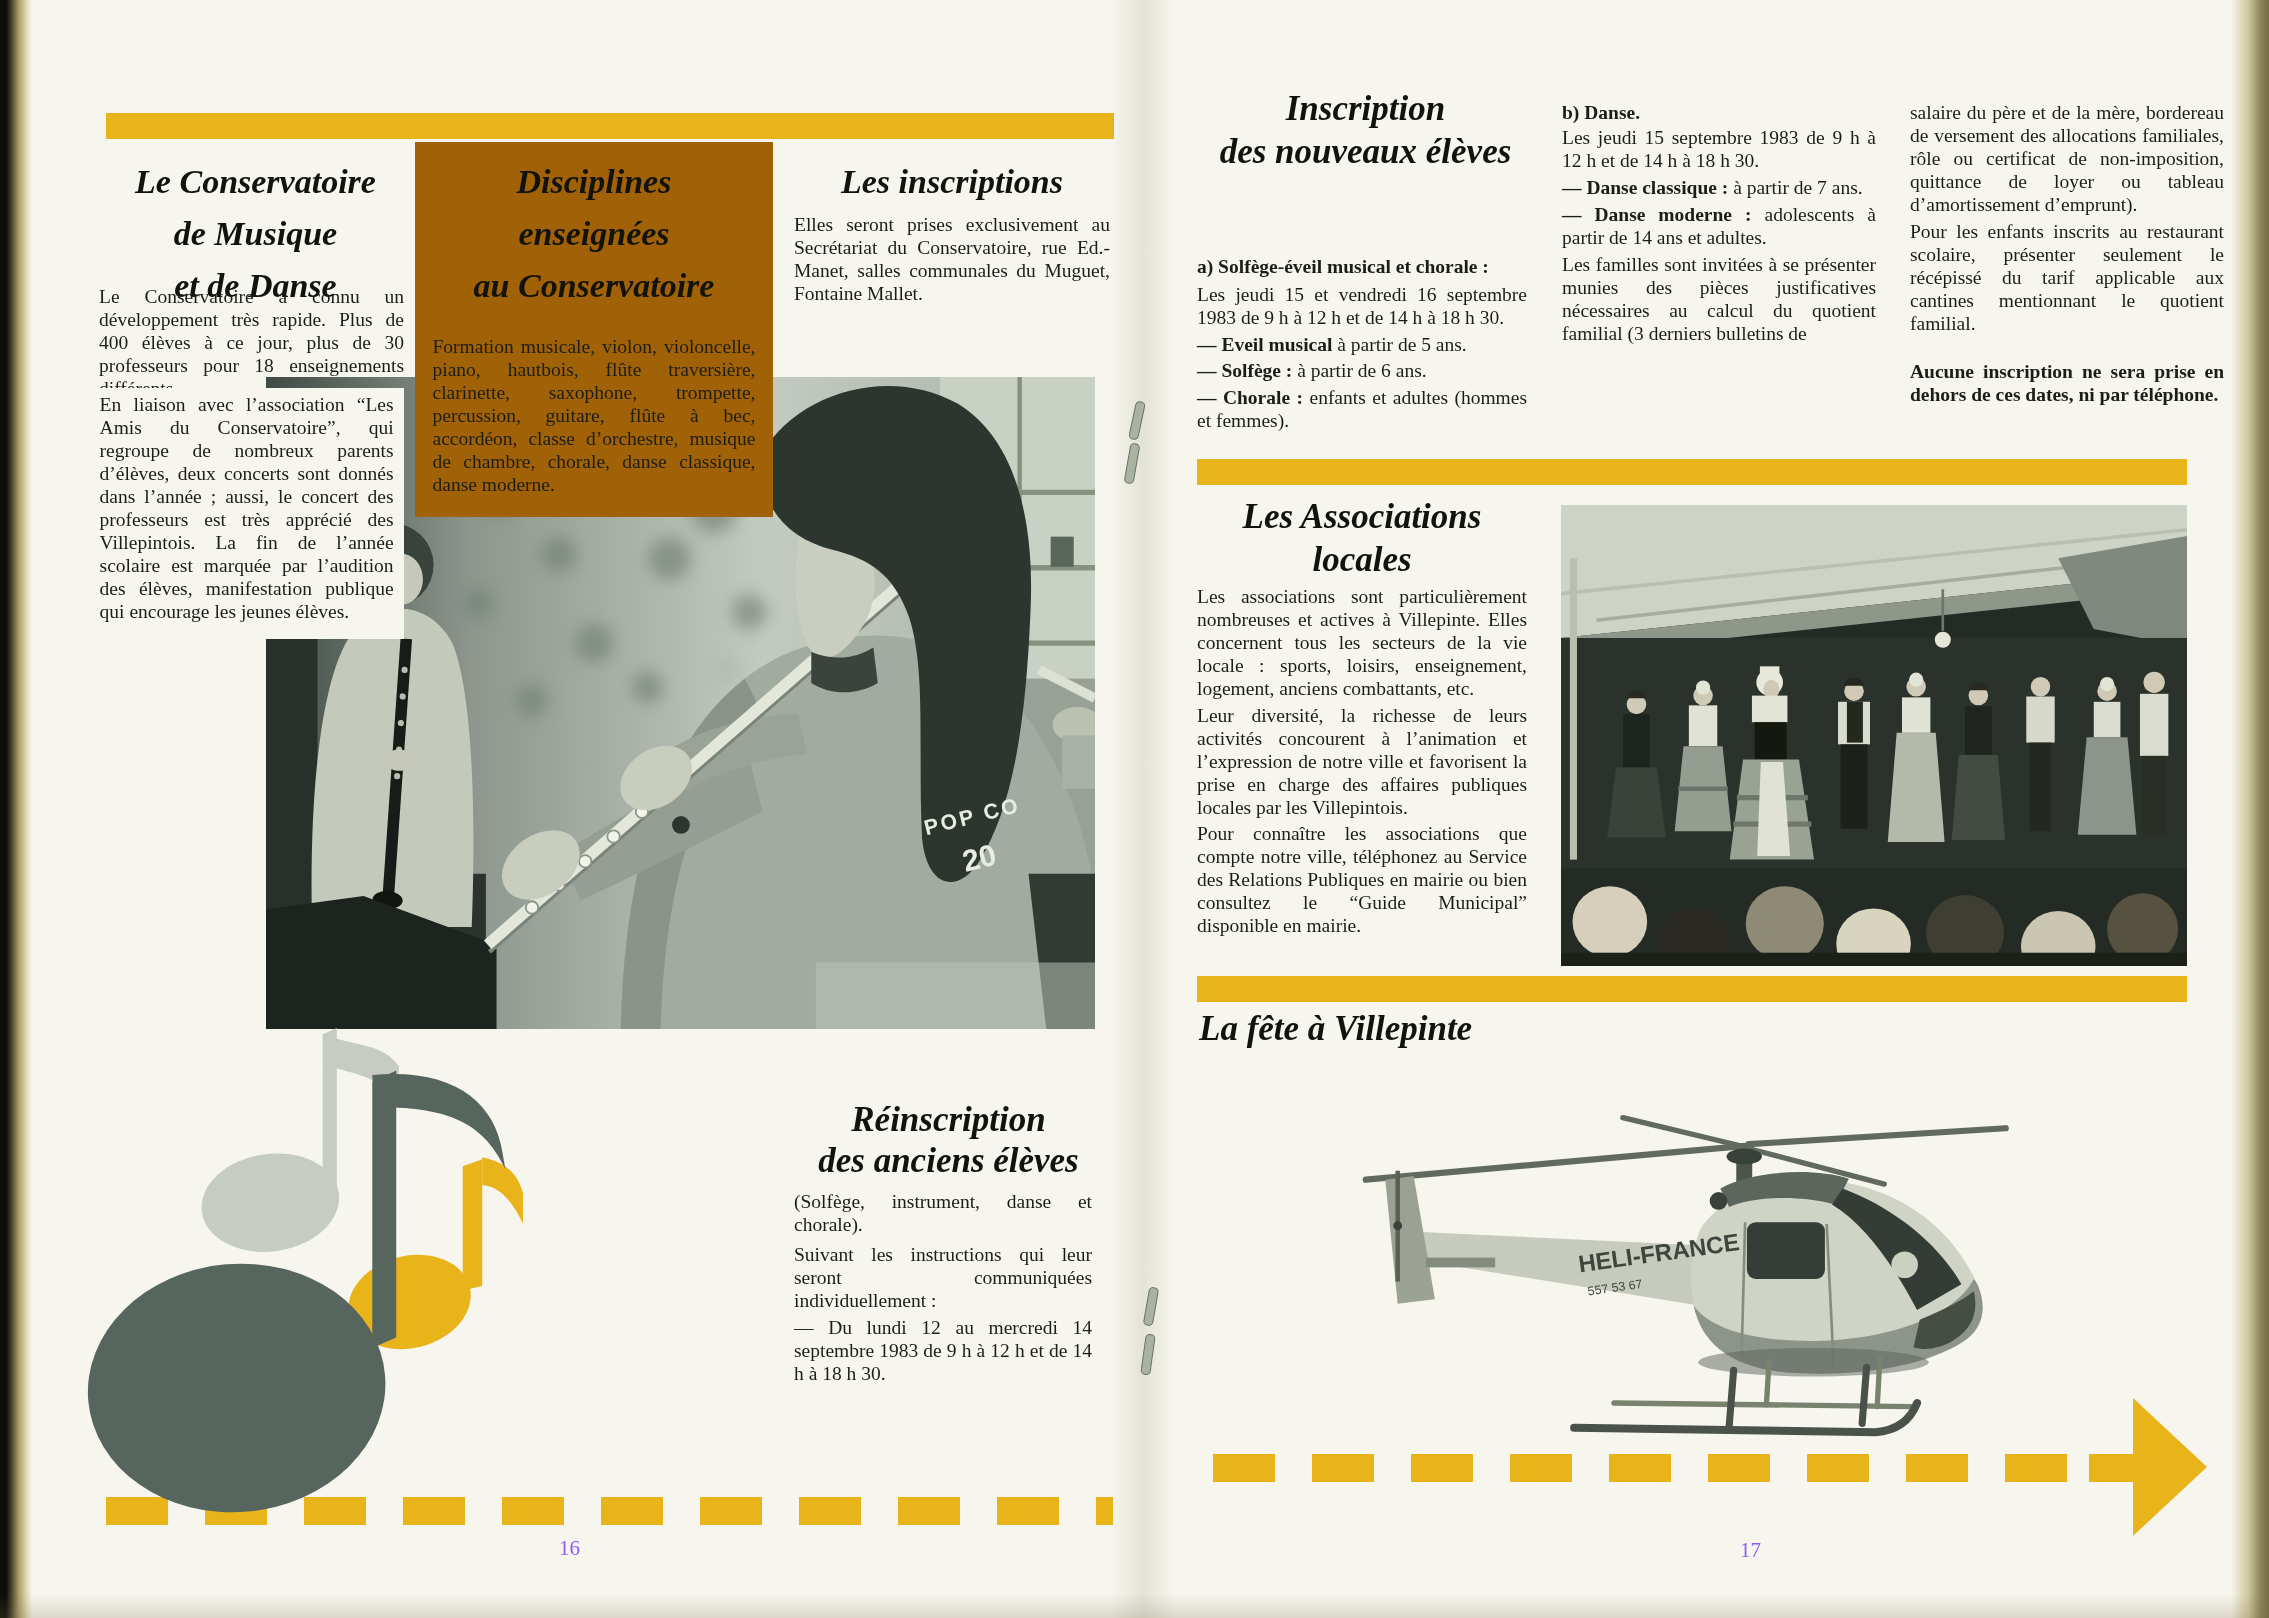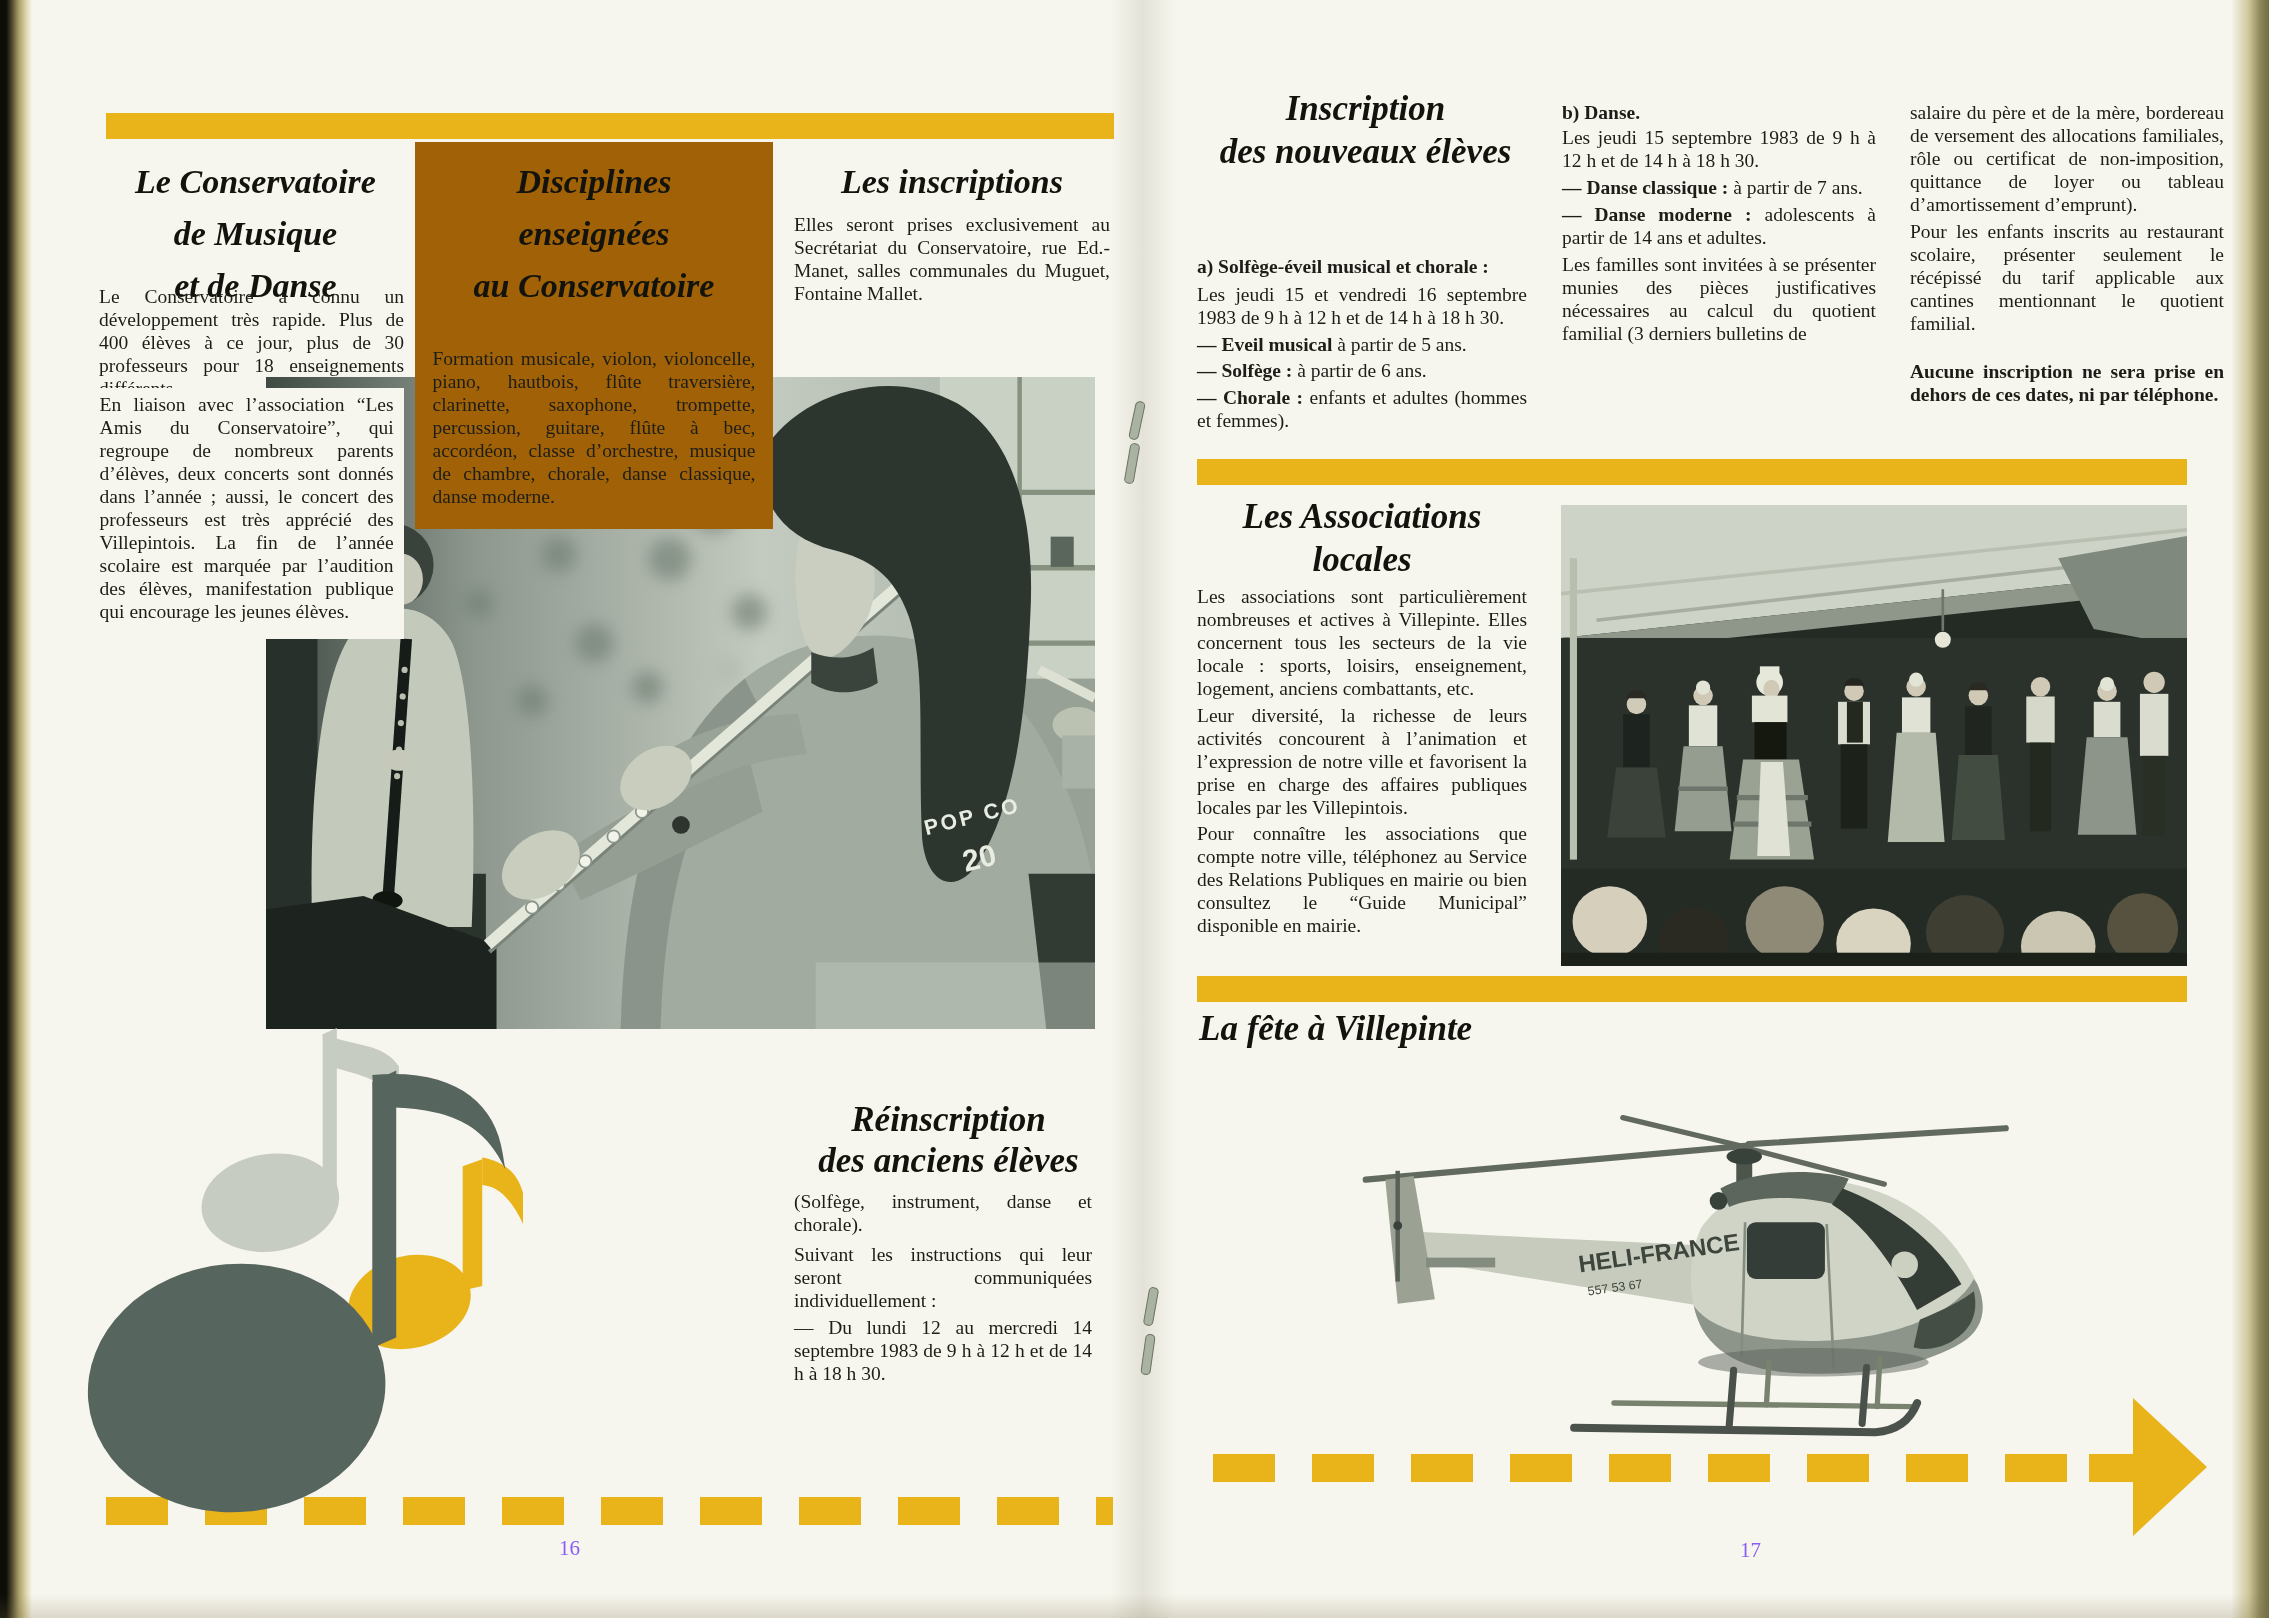--- a/index.html
+++ b/index.html
@@ -137,21 +137,21 @@
       <rect x="898" y="404" width="37" height="60" fill="#a9b2a6"></rect>
     </g>
     <path d="M860,560 L935,560 L935,735 L880,735 Z" fill="#323b33"></path>
     <rect x="620" y="660" width="315" height="75" fill="#b9c2b6" opacity="0.55"></rect>
   </svg>
 
   <div class="abs" style="left:415px;top:142px;width:358px;background:#a16207;padding:0 0 17.7px 0;z-index:3;">
     <div class="sec-title" style="position:static;width:358px;margin-top:14px;">Disciplines
 enseignées
 au Conservatoire</div>
-    <div class="t-col" style="position:static;width:323px;margin:35px auto 0 auto;">
+    <div class="t-col" style="position:static;width:323px;margin:23px auto 0 auto;">
       <p>Formation musicale, violon, violoncelle, piano, hautbois, flûte traversière, clarinette, saxophone, trompette, percussion, guitare, flûte à bec, accordéon, classe d’orchestre, musique de chambre, chorale, danse classique, danse moderne.</p>
     </div>
   </div>
 
   <div class="sec-title" style="left:794px;top:156px;width:316px;">Les inscriptions</div>
   <div class="t-col" style="left:794px;top:213px;width:316px;">
     <p>Elles seront prises exclusivement au Secrétariat du Conservatoire, rue Ed.-Manet, salles communales du Muguet, Fontaine Mallet.</p>
   </div>
 
   <div class="dashline" style="left:106px;top:1497px;width:1007px;z-index:1;"></div>

